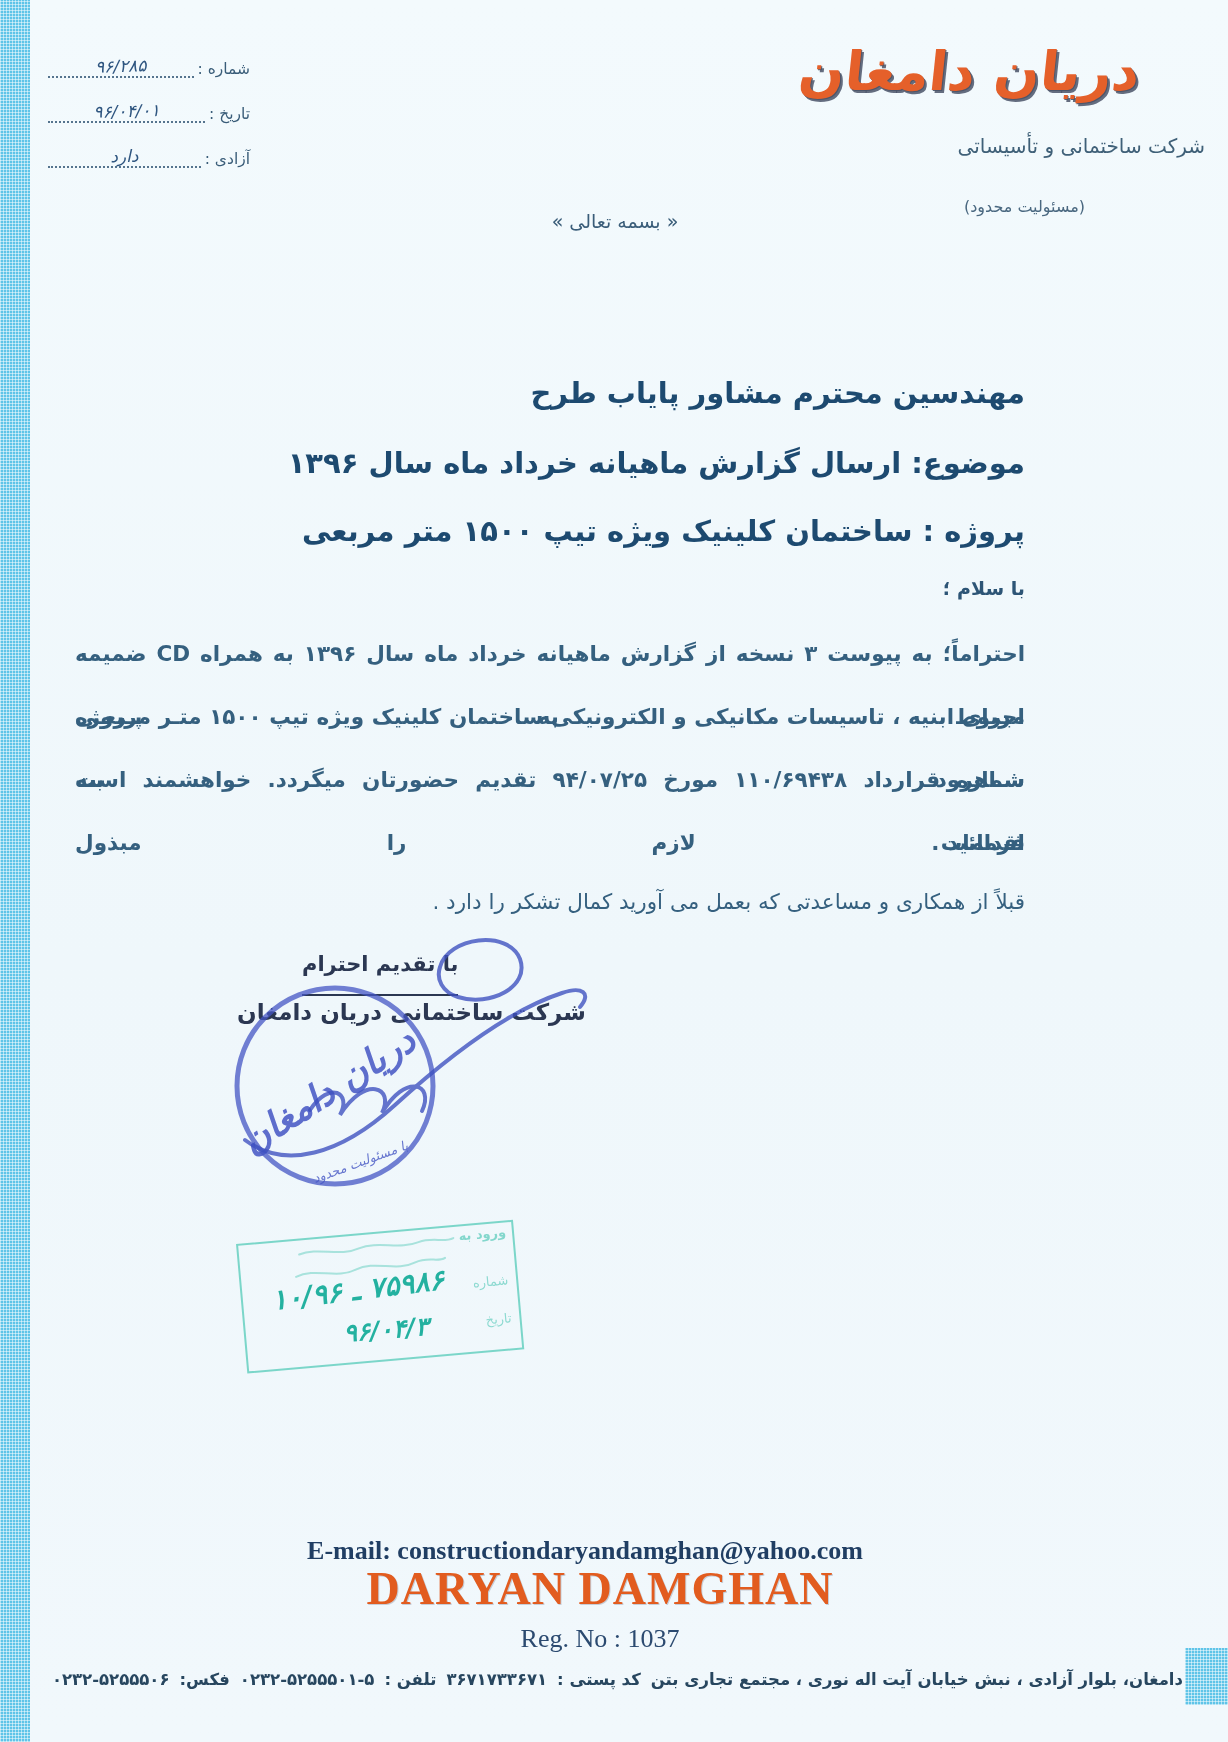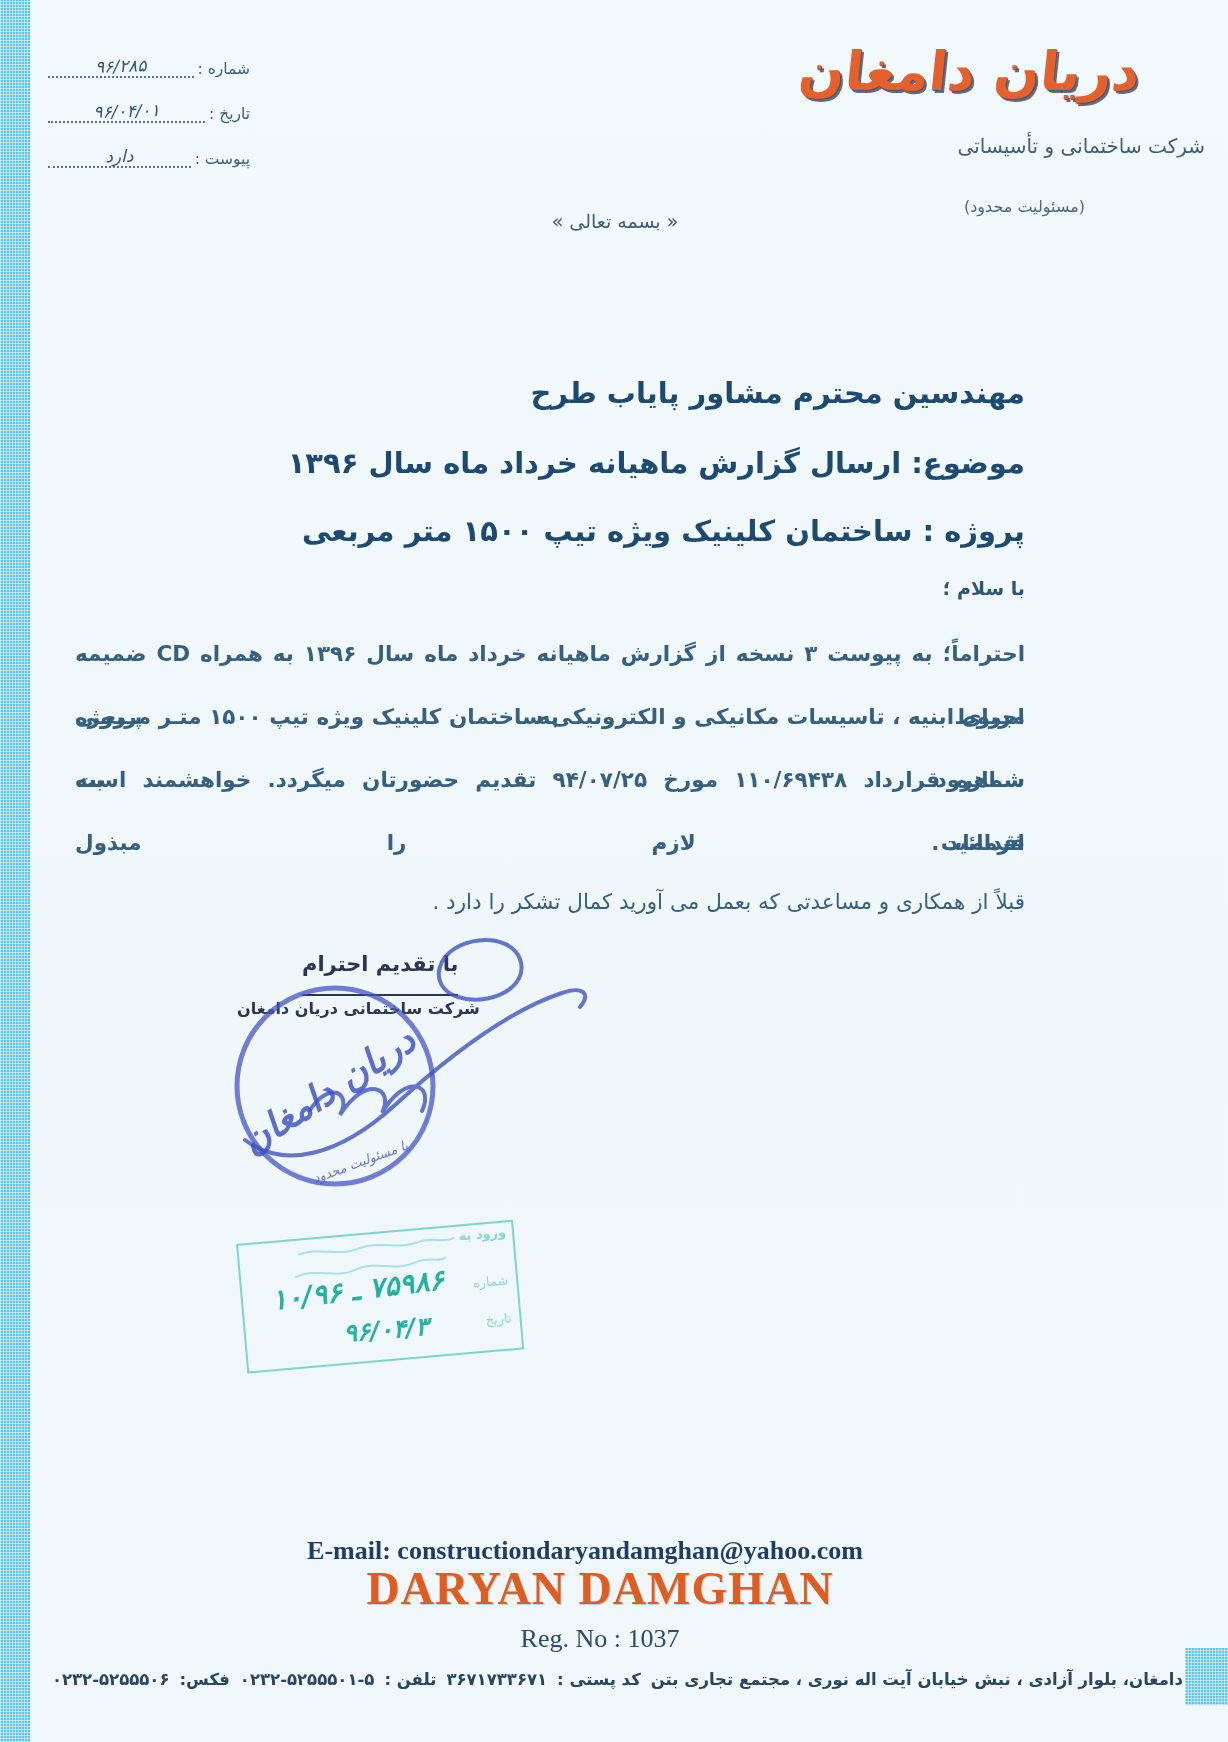--- a/index.html
+++ b/index.html
@@ -58,21 +58,21 @@
   .paragraph{position:absolute;left:75px;top:622px;width:950px;direction:rtl;
     font-size:21.5px;color:#35607f;}
   .p-line{height:63px;line-height:63px;white-space:normal;font-weight:bold;}
   .just{text-align:justify;text-align-last:justify;}
   .right-last{text-align:right;}
   .closing{position:absolute;right:203px;top:889px;direction:rtl;white-space:nowrap;
     font-size:21.5px;color:#35607f;}
   .signoff-1{position:absolute;left:302px;top:952px;direction:rtl;white-space:nowrap;
     font-size:21px;font-weight:700;color:#2b3752;border-bottom:2.5px solid #2b3752;padding-bottom:18px;}
   .signoff-2{position:absolute;left:237px;top:999px;direction:rtl;white-space:nowrap;
-    font-size:16px;font-weight:700;color:#2b3752;}
+    font-size:23px;font-weight:700;color:#2b3752;}
   
   .seal-svg{position:absolute;left:190px;top:915px;width:440px;height:330px;}
   .receipt-stamp{
     position:absolute;left:236px;top:1244px;width:278px;height:130px;
     border:2.5px solid rgba(73,200,180,.7);transform:rotate(-5deg);transform-origin:top left;
   }
   .rs-title{position:absolute;right:6px;top:2px;font-size:13px;font-weight:700;
     color:#3cc2ae;opacity:.6;letter-spacing:1px;direction:rtl;}
   .rs-label{position:absolute;right:8px;font-size:13px;color:#3cc2ae;opacity:.55;direction:rtl;}
   .rs-num{position:absolute;left:8px;top:38px;width:215px;text-align:center;direction:rtl;
@@ -116,21 +116,21 @@
         <span class="hfield-value">۹۶/۲۸۵</span>
       </span>
     </div>
     <div class="hfield">
       <span class="hfield-label">تاریخ :</span>
       <span class="hfield-line">
         <span class="hfield-value">۹۶/۰۴/۰۱</span>
       </span>
     </div>
     <div class="hfield">
-      <span class="hfield-label">پیوست :</span>
+      <span class="hfield-label">آزادی :</span>
       <span class="hfield-line">
         <span class="hfield-value">دارد</span>
       </span>
     </div>
   </div>
 
   <div class="h-line" style="top:376px;">مهندسین محترم مشاور پایاب طرح</div>
   <div class="h-line" style="top:446px;">موضوع: ارسال گزارش ماهیانه خرداد ماه سال ۱۳۹۶</div>
   <div class="h-line" style="top:514px;">پروژه : ساختمان کلینیک ویژه تیپ ۱۵۰۰ متر مربعی</div>
   <div class="salutation">با سلام ؛</div>

